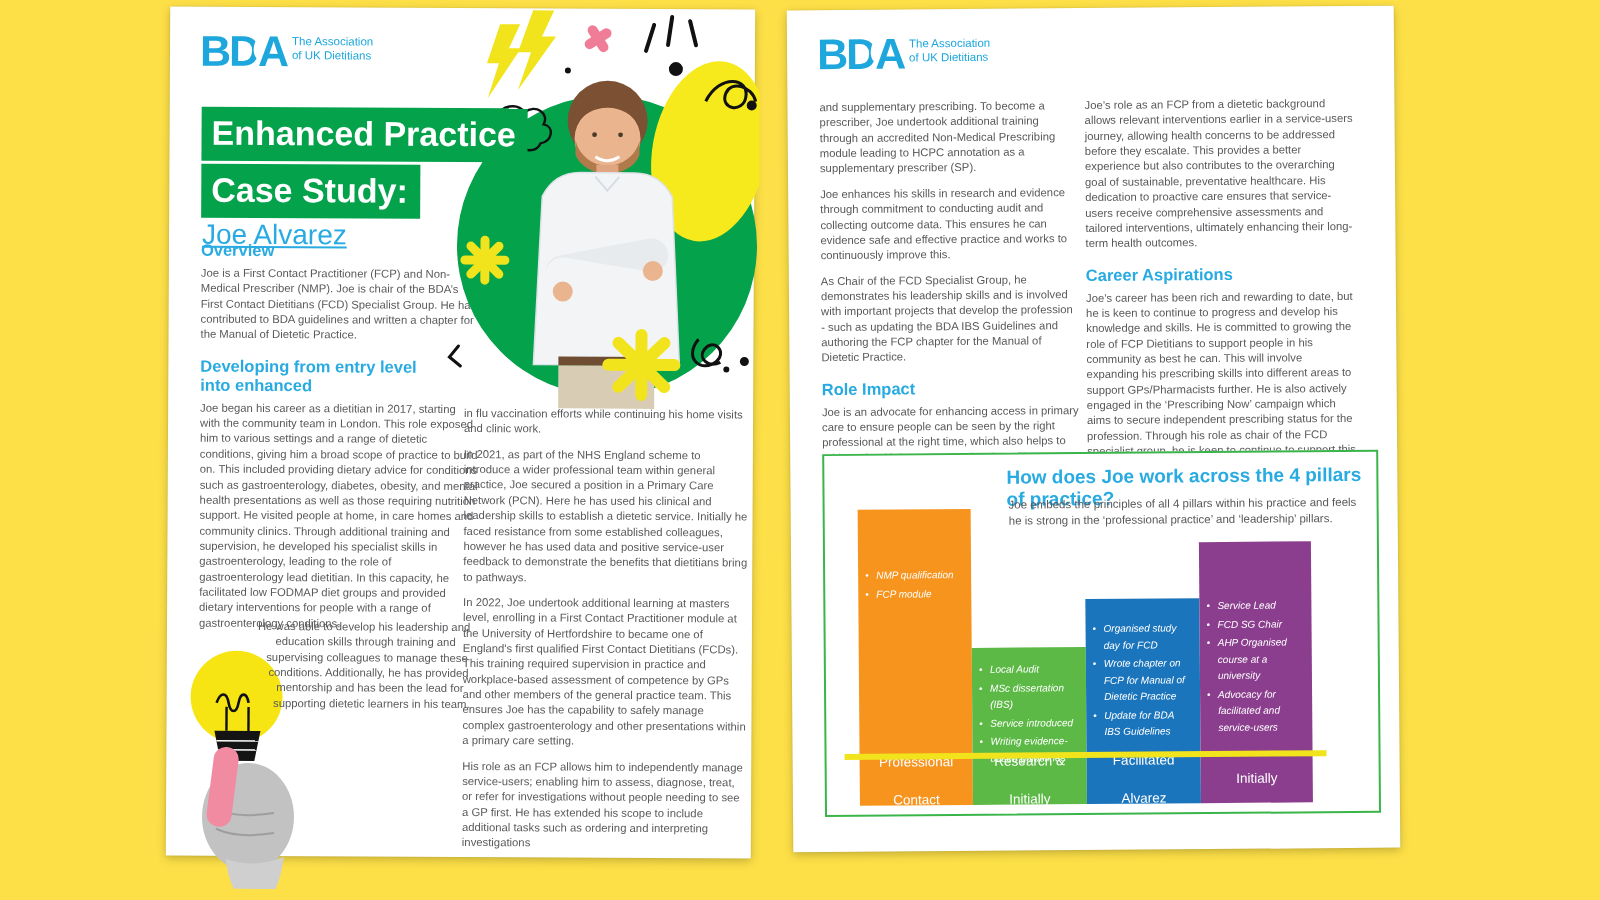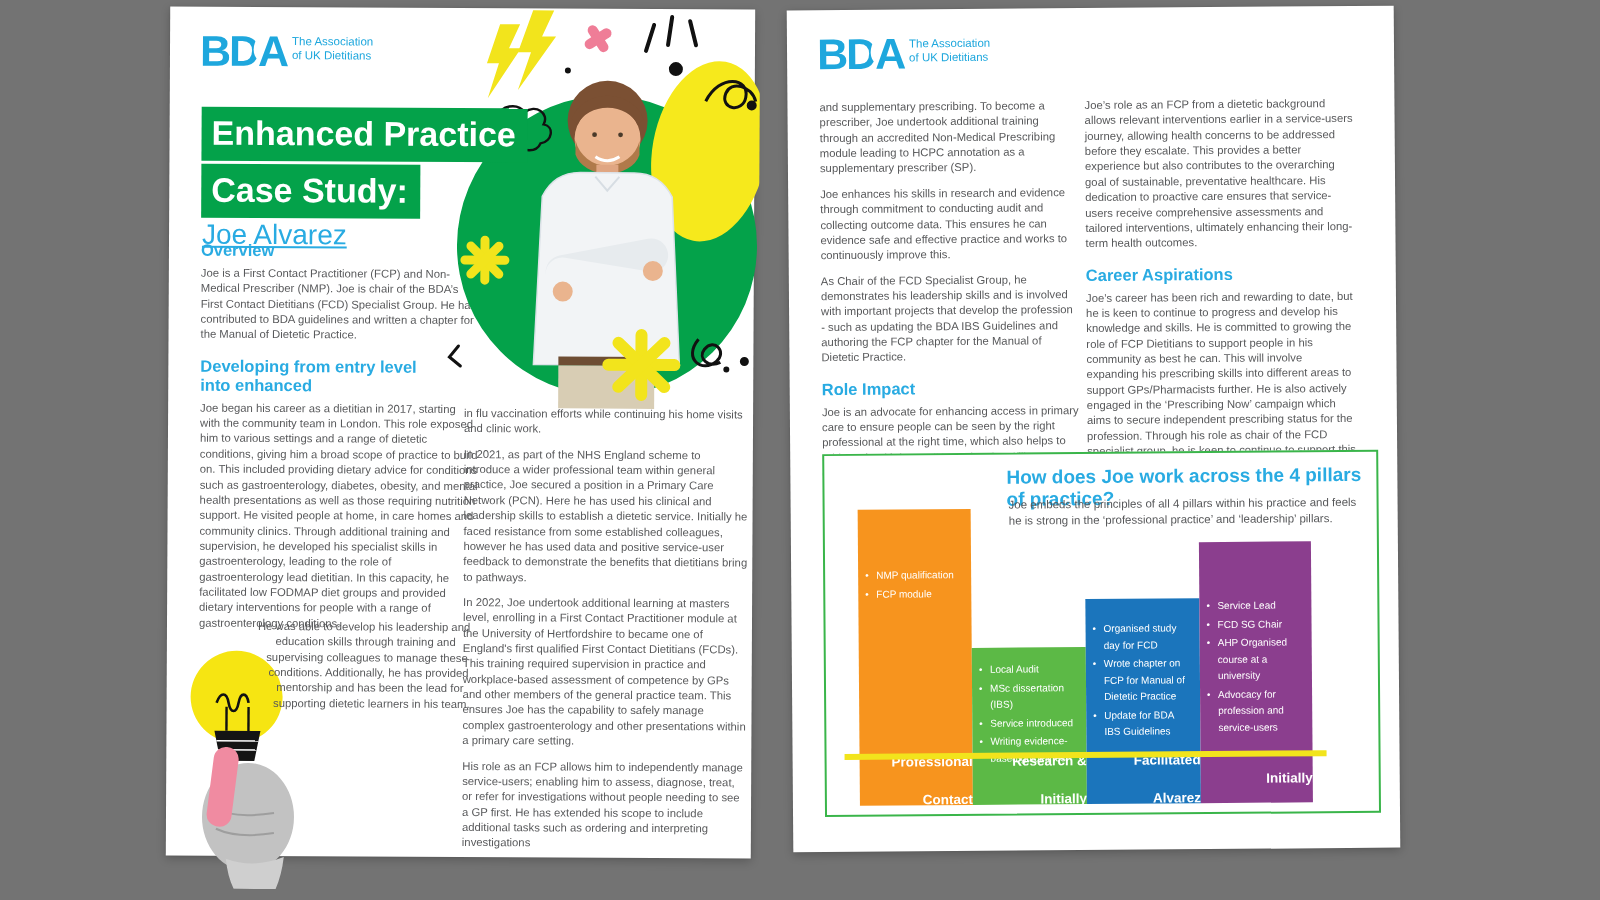--- a/index.html
+++ b/index.html
@@ -1,16 +1,16 @@
 <!DOCTYPE html>
 <html><head>
 <meta charset="utf-8">
 <style>
   html,body{margin:0;padding:0;background:#ffffff;}
-  .canvas{position:relative;width:1600px;height:900px;background:#737373;overflow:hidden;
+  .canvas{position:relative;width:1600px;height:900px;background:#fde047;overflow:hidden;
           font-family:"Liberation Sans", sans-serif;color:#58595b;}
   .page{position:absolute;background:#ffffff;box-shadow:0 3px 10px rgba(0,0,0,.22), 0 0 2px rgba(0,0,0,.12);}
   .page1{left:168px;top:8px;width:585px;height:849px;transform:rotate(.3deg);}
   .page2{left:790px;top:8px;width:607px;height:842px;transform:rotate(-.45deg);}
 
   
   .logo{position:absolute;left:30px;top:26px;width:230px;height:60px;}
   .bda{position:absolute;left:0;top:-6px;font-size:43px;font-weight:800;color:#1ea7dd;letter-spacing:-2px;}
   .leaf{position:absolute;left:51px;top:6px;width:15px;height:19px;background:#fff;border-radius:0 100% 0 100%;transform:rotate(38deg);}
   .tagline{position:absolute;left:92px;top:2px;font-size:11.5px;line-height:1.2;color:#1ea7dd;}
@@ -30,24 +30,24 @@
 
   
   .p2col1{position:absolute;left:32px;top:90px;width:258px;}
   .p2col2{position:absolute;left:297px;top:90px;width:270px;}
   .chartbox{position:absolute;left:32px;top:444px;width:556px;height:363px;border:2px solid #3ab54a;box-sizing:border-box;background:#fff;}
   .charttitle{position:absolute;left:182px;top:12px;width:372px;font-size:19px;font-weight:700;color:#29abe2;}
   .chartsub{position:absolute;left:184px;top:42px;width:360px;font-size:11.5px;line-height:1.4;color:#58595b;}
   .pillars{position:absolute;left:0;top:0;width:100%;height:100%;}
   .pillar{position:absolute;bottom:9px;}
   .bullets{list-style:none;margin:0;padding:0 8px 0 16px;color:#fff;font-size:10px;line-height:1.65;}
-  .bullets li{position:relative;padding-left:2px;margin-bottom:2px;}
+  .bullets li{position:relative;padding-left:2px;margin-bottom:2px;font-style:italic;}
   .bullets li::before{content:"\2022";position:absolute;left:-9px;}
   .pillar-label{position:absolute;bottom:0;left:0;right:0;height:48px;display:flex;flex-direction:column;
-                align-items:flex-end;justify-content:center;color:#fff;font-weight:700;font-size:13.5px;line-height:1.15;gap:22px;}
+                align-items:center;justify-content:center;color:#fff;font-weight:400;font-size:13.5px;line-height:1.15;gap:22px;}
   .yellowline{position:absolute;left:18px;top:298px;width:482px;height:6px;background:#f2e41c;z-index:5;}
 </style>
 </head>
 <body>
 
 <div class="canvas">
 
   <div class="page page1">
 
     <div class="logo">
@@ -225,21 +225,21 @@
             <div class="pillar-label">
               <div>Facilitated</div>
               <div>Alvarez</div>
             </div>
           </div>
           <div class="pillar" style="left: 374px; width: 112px; height: 261px; background: rgb(139, 62, 142);">
             <ul class="bullets" style="padding-top: 56px;">
               <li>Service Lead</li>
               <li>FCD SG Chair</li>
               <li>AHP Organised course at a university</li>
-              <li>Advocacy for profession and service-users</li>
+              <li>Advocacy for facilitated and service-users</li>
             </ul>
             <div class="pillar-label">
               <div>Initially</div>
             </div>
           </div>
         </div>
       <div class="yellowline"></div>
     </div>
   </div>
 </div>

